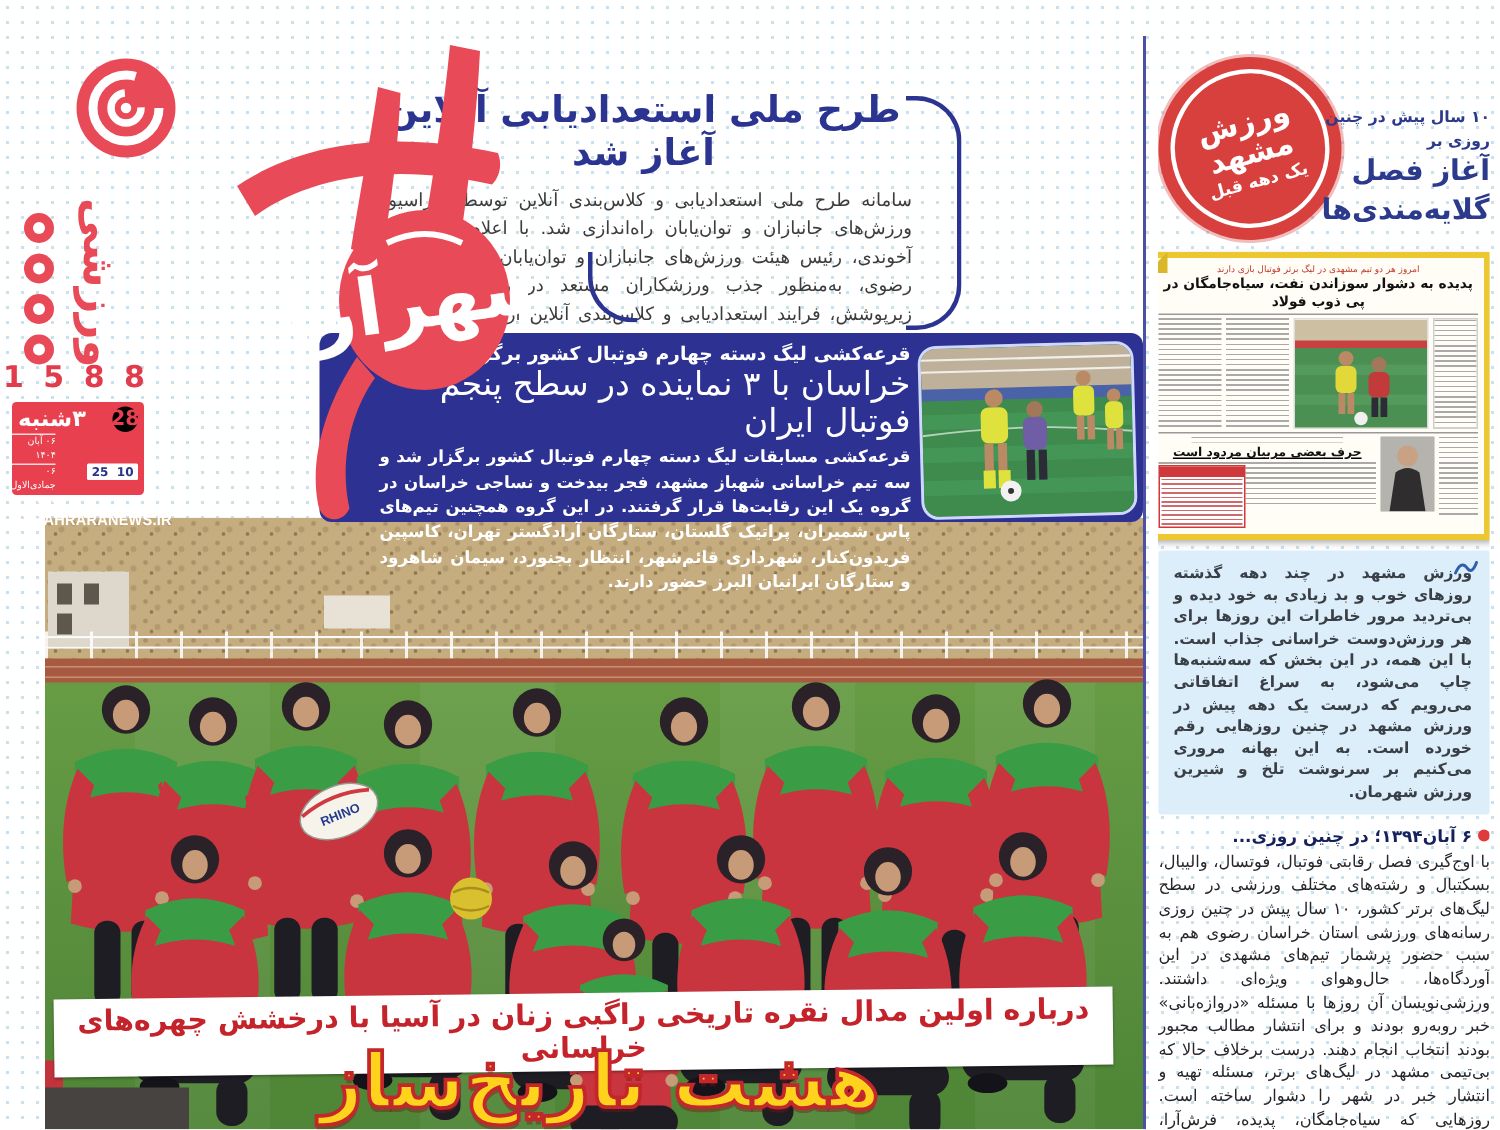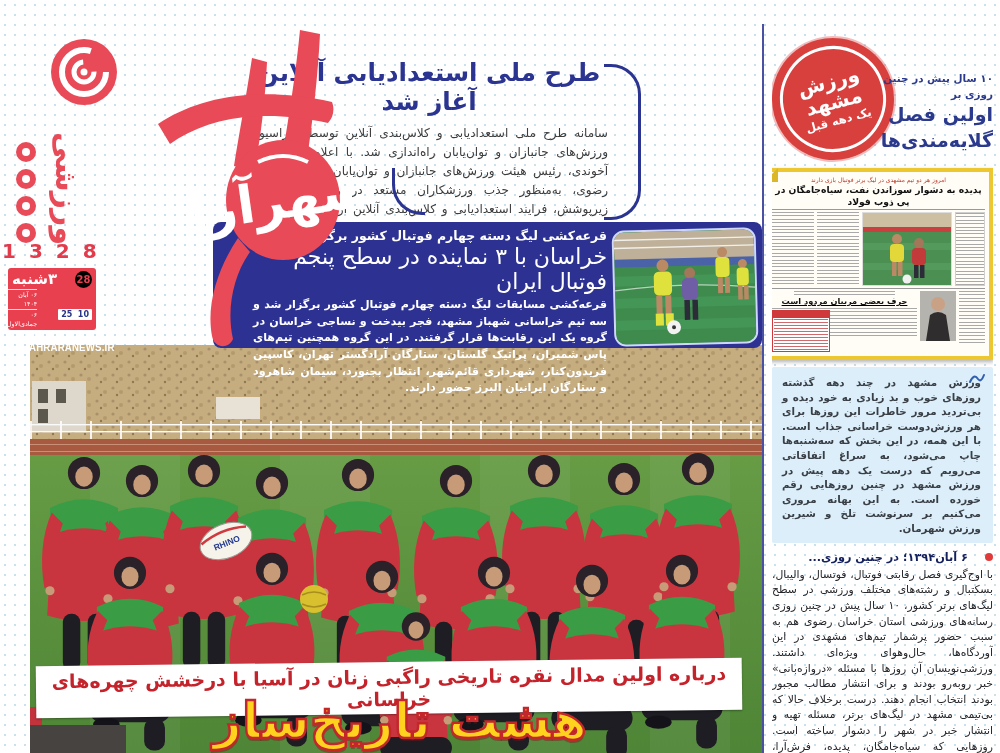--- a/index.html
+++ b/index.html
@@ -8,21 +8,21 @@
         background:radial-gradient(#c9e0ef 1px, transparent 1.35px) 0 0/10px 10px,#ffffff;}
   .abs{position:absolute;}
   
   .issue{left:2px;top:239px;width:96px;color:#e23b4c;font-weight:bold;font-size:20px;
          letter-spacing:13px;text-align:left;direction:ltr;}
   .datebox{left:8px;top:268px;width:88px;height:62px;background:#e8404f;border-radius:3px;
            color:#fff;direction:rtl;padding:2px 4px;box-sizing:border-box;}
   .db-row1{display:flex;justify-content:space-between;align-items:center;}
   .db-week{font-weight:bold;font-size:15px;}
   .db-circle{width:17px;height:17px;border-radius:50%;background:#000000;color:#e8404f;
-             font-size:10px;font-weight:bold;display:flex;align-items:center;justify-content:center;direction:ltr;}
+             font-size:14px;font-weight:bold;display:flex;align-items:center;justify-content:center;direction:ltr;}
   .db-row2{display:flex;gap:21px;align-items:center;margin-top:1px;}
   .db-nums{background:#fff;color:#273488;font-weight:bold;font-size:8px;padding:1px 3px;border-radius:1px;direction:ltr;white-space:pre;}
   .db-dates{flex:1;font-size:6.3px;line-height:1.5;text-align:right;border-bottom:1px solid rgba(255,255,255,.8);}
   .db-dates div{border-top:1px solid rgba(255,255,255,.8);}
   .db-site{font-family:"Liberation Sans",sans-serif;font-weight:bold;font-size:10.5px;letter-spacing:.2px;
            transform:scaleX(.92);transform-origin:center;text-align:center;margin-top:2px;direction:ltr;}
   
   .story1{left:250px;top:58px;width:358px;direction:rtl;}
   .story1 h1{margin:0 0 8px;font-size:24.5px;color:#2b3490;text-align:center;font-weight:bold;}
   .story1 p{margin:0;font-size:12.1px;line-height:1.58;color:#3c3c3c;text-align:justify;}
@@ -74,21 +74,21 @@
   .person{width:36px;height:50px;background:#b5b3ae;overflow:hidden;}
   .redbox{position:absolute;left:4px;bottom:4px;width:56px;height:40px;border:1px solid #d0393b;background:#fff;}
   .redbox .hd{height:7px;background:#d0393b;}
   .redbox .bd{height:31px;margin:1px;background:repeating-linear-gradient(to bottom,#d0696b 0 1px,transparent 1px 3px);}
   
   .bluebox{position:relative;margin-top:7px;background:#dbeefa;border-radius:2px;padding:8px 12px 7px 10px;}
   .bluebox p{margin:0;font-size:10.3px;line-height:1.42;font-weight:600;color:#3a3f46;text-align:justify;}
   .flourish{position:absolute;top:4px;right:7px;}
   
   .sec{margin-top:8px;}
-  .sec-title{font-size:11.3px;font-weight:bold;color:#14215c;display:flex;align-items:center;gap:17px;}
+  .sec-title{font-size:11.3px;font-weight:bold;color:#14215c;display:flex;align-items:center;gap:4px;}
   .bullet{width:8px;height:8px;border-radius:50%;background:#e03a3a;flex:0 0 auto;}
   .sec p{margin:3px 0 0;font-size:10.8px;line-height:1.45;color:#26262a;text-align:justify;}
   
   .photo-wrap{left:30px;top:345px;width:732px;height:408px;overflow:hidden;}
   .caption{left:36px;top:662px;width:706px;transform:rotate(-.7deg);text-align:center;}
   .caption span{display:inline-block;background:#fff;color:#c4232b;font-weight:bold;font-size:19px;
                 padding:4px 14px;box-shadow:0 1px 2px rgba(0,0,0,.35);}
   .bigtitle{left:150px;top:692px;width:500px;text-align:center;font-size:50px;font-weight:bold;
             color:#ffd21e;-webkit-text-stroke:2.5px #c3272b;text-shadow:0 3px 0 rgba(120,20,20,.4);direction:rtl;}
 </style>
@@ -288,21 +288,21 @@
       <path d="M252,46 C246,86 239,122 234,154 L254,160 C261,124 265,90 267,50 Z"></path>
       <path d="M158,112 C200,84 258,74 332,90 C335,98 333,106 328,111 C260,96 206,106 170,132 Z"></path>
       <ellipse cx="283" cy="188" rx="57" ry="60"></ellipse>
       <path d="M238,226 C218,256 206,292 212,324 C214,336 228,338 233,327 C226,296 234,262 250,240 Z"></path>
     </g>
 
     <text x="283" y="206" text-anchor="middle" transform="rotate(-8 283 206)" font-size="52" font-weight="bold" fill="#ffffff" font-family="DejaVu Sans, sans-serif">شهرآرا</text>
     <path d="M258,150 Q283,138 308,150" stroke="#fff" stroke-width="4" fill="none"></path>
   </svg>
 
-  <div class="abs issue">1328</div>
+  <div class="abs issue">1588</div>
   <div class="abs datebox">
     <div class="db-row1">
       <div class="db-circle">28</div>
       <div class="db-week">۳شنبه</div>
     </div>
     <div class="db-row2">
       <div class="db-nums">25  10</div>
       <div class="db-dates">
         <div>۰۶ آبان ۱۴۰۴</div>
         <div>۰۶ جمادی‌الاول ۱۴۴۷</div>
@@ -317,21 +317,21 @@
     <div class="lede">
       <div class="stamp">
         <div class="stamp-inner">
           <div class="stamp-l">ورزش</div>
           <div class="stamp-l">مشهد</div>
           <div class="stamp-s">یک دهه قبل</div>
         </div>
       </div>
       <div class="lede-text">
         <div class="l">۱۰ سال پیش در چنین روزی بر</div>
-        <div class="t">اولین فصل</div>
+        <div class="t">آغاز فصل</div>
         <div class="t">گلایه‌مندی‌ها</div>
       </div>
     </div>
 
     <div class="clip">
       <div class="clip-kicker">امروز هر دو تیم مشهدی در لیگ برتر فوتبال بازی دارند</div>
       <div class="clip-h1">پدیده به دشوار سوزاندن نفت، سیاه‌جامگان در پی ذوب فولاد</div>
       <div class="clip-rule"></div>
       <div class="clip-main">
         <div class="clip-colr flines"></div>

